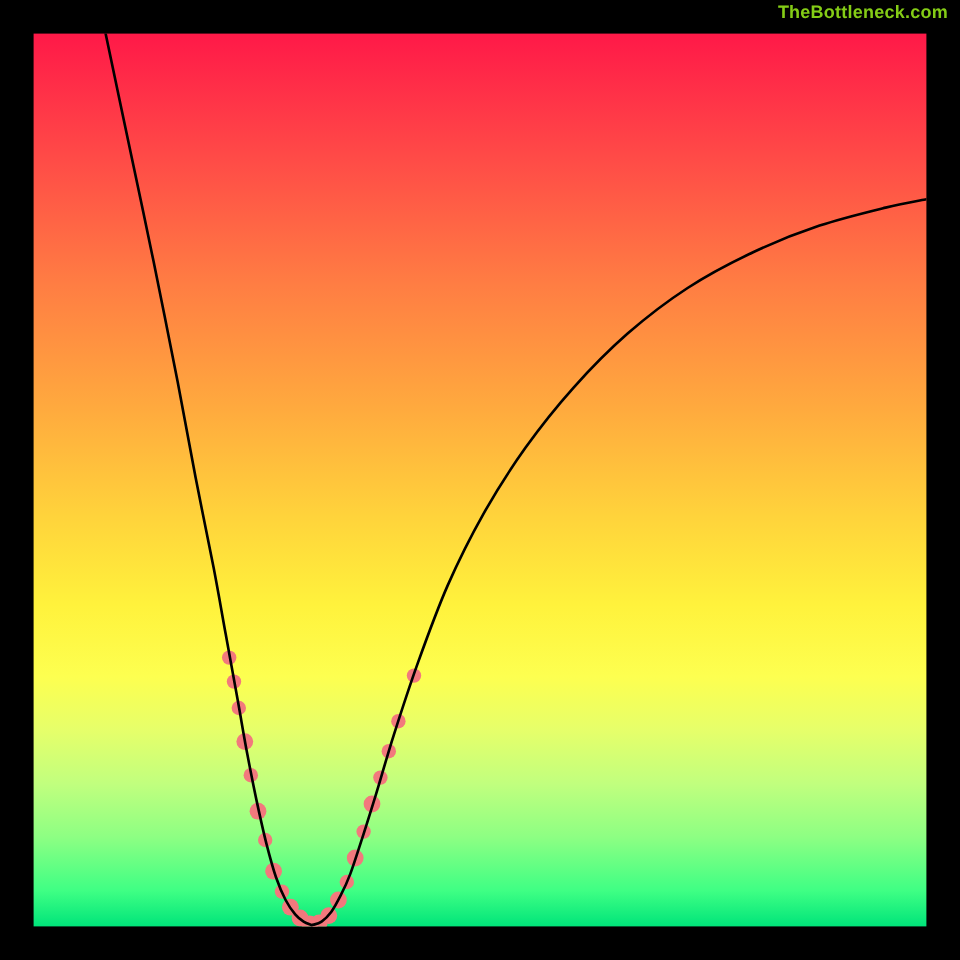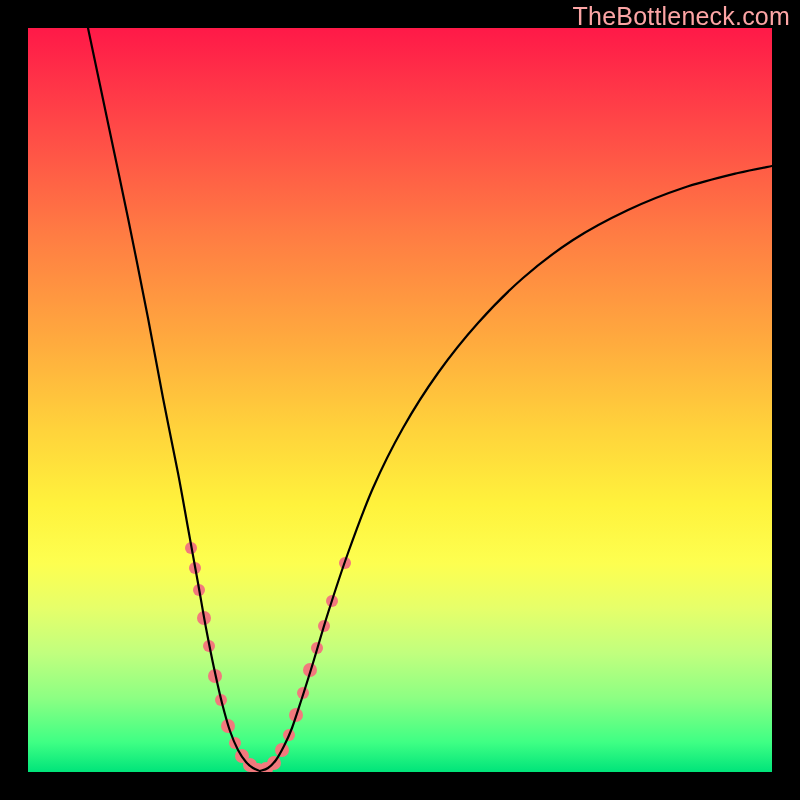--- a/index.html
+++ b/index.html
@@ -42,23 +42,23 @@
   }
   .plot svg {
     position: absolute;
     top: 0;
     left: 0;
   }
   .watermark {
     position: absolute;
     top: 2px;
     right: 10px;
-    color: #fca5a5;
-    font-size: 25px;
-    font-weight: 400;
+    color: #84cc16;
+    font-size: 15px;
+    font-weight: 700;
     letter-spacing: 0.2px;
     user-select: none;
   }
 </style>
 </head>
 <body>
 
 <div class="frame">
   <div class="plot">
     <svg width="744" height="744" viewBox="0 0 744 744">

